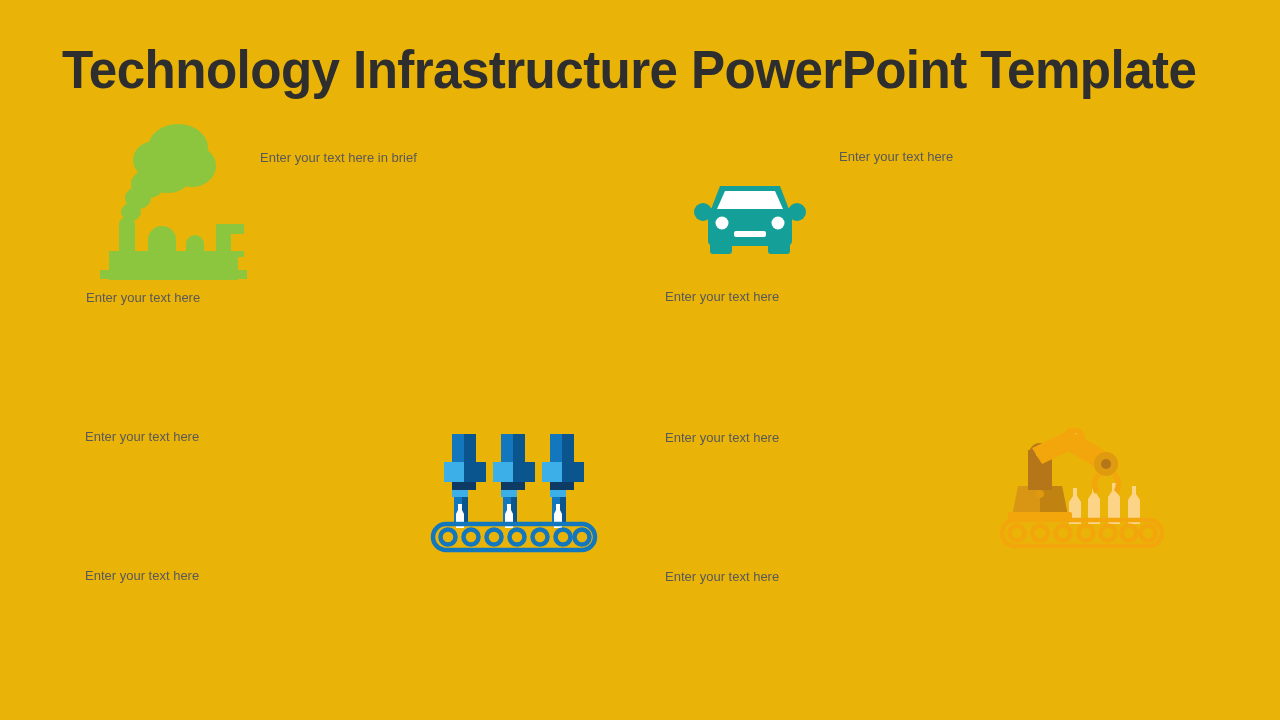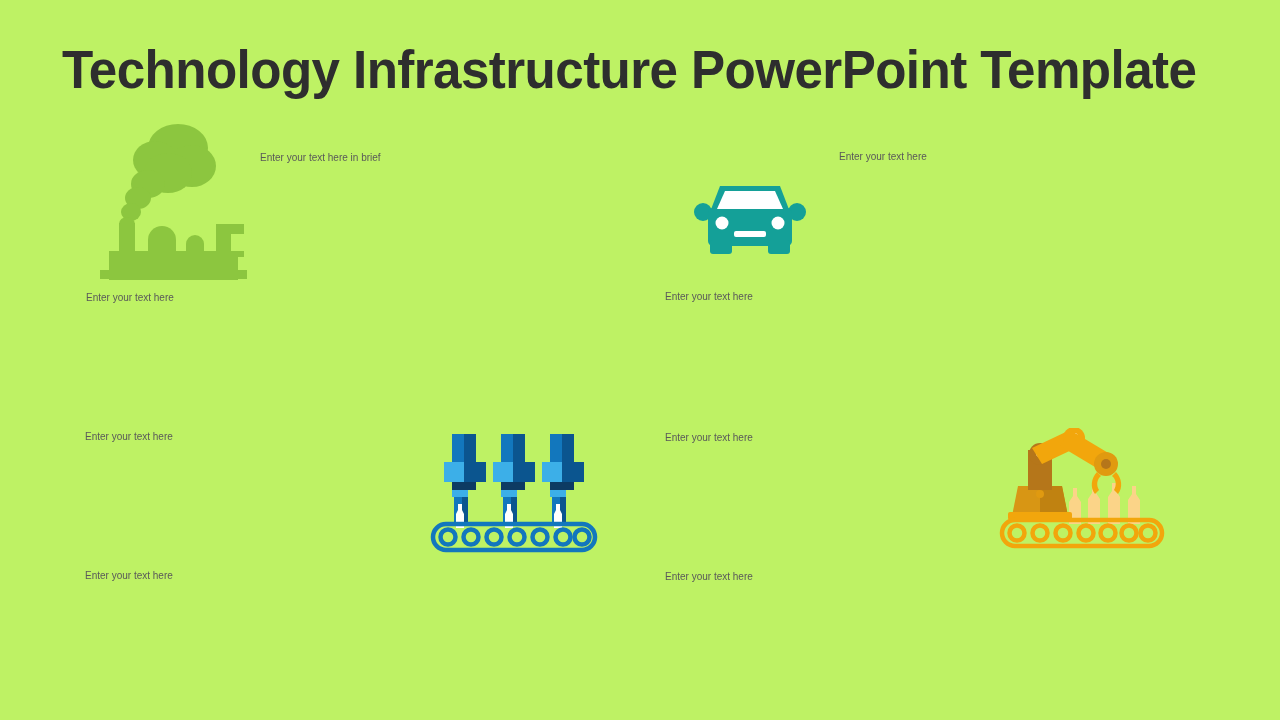--- a/index.html
+++ b/index.html
@@ -12,41 +12,41 @@
     width: 1280px;
     height: 720px;
     overflow: hidden;
     font-family: "Liberation Sans", sans-serif;
     position: relative;
   }
   #slide {
     position: relative;
     width: 1280px;
     height: 720px;
-    background: #bef264;
+    background: #eab308;
   }
   .slide-title {
     position: absolute;
     left: 62px;
     top: 38px;
     width: 1180px;
     font-family: "Liberation Sans", sans-serif;
     font-weight: bold;
     font-size: 53px;
     line-height: 64px;
     letter-spacing: -0.6px;
     color: #2e2e2e;
     white-space: nowrap;
     transform: scaleX(0.965);
     transform-origin: left top;
   }
   .caption {
     position: absolute;
     font-family: "Liberation Sans", sans-serif;
-    font-size: 10px;
+    font-size: 13px;
     line-height: 20px;
     color: #595959;
     white-space: nowrap;
   }
   .icon-box {
     position: absolute;
   }
   .icon-box svg {
     display: block;
   }

